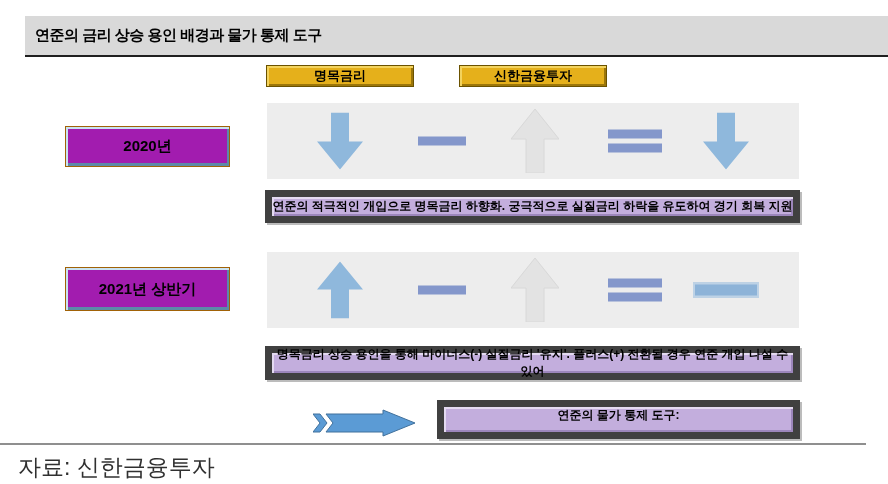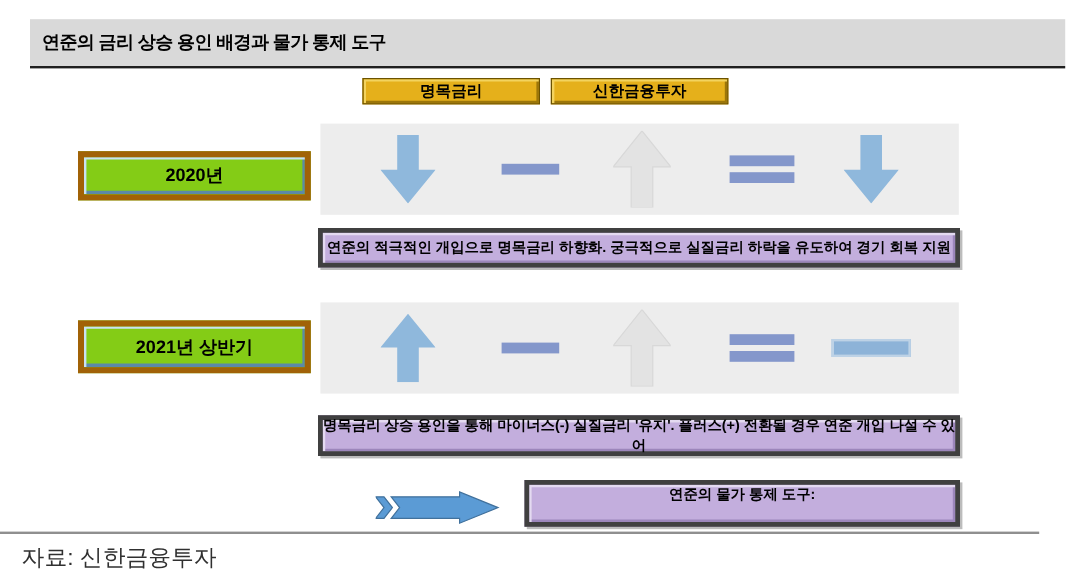--- a/index.html
+++ b/index.html
@@ -9,49 +9,49 @@
   .title-bar{position:absolute;left:25px;top:16px;width:863px;height:39px;background:#d9d9d9;
              display:flex;align-items:center;padding-left:10px;box-sizing:border-box;}
   .title-text{font-size:15px;font-weight:bold;color:#000;letter-spacing:-0.5px;white-space:nowrap;}
   .title-underline{position:absolute;left:25px;top:55px;width:863px;height:2px;background:#1f1f1f;}
 
   .gold-box{position:absolute;top:65px;height:22px;width:148px;background:#e5b01b;
             border:1px solid #6b5200;box-sizing:border-box;
             box-shadow:inset 2px 2px 0 #f3d35e, inset -2px -2px 0 #9c7609;
             display:flex;align-items:center;justify-content:center;
             font-size:13px;font-weight:bold;color:#000;}
-  .gold-1{left:266px;margin-left:36px;} .gold-2{left:459px;} .gold-3{left:652px;}
+  .gold-1{left:266px;} .gold-2{left:459px;} .gold-3{left:652px;}
 
-  .year-box{position:absolute;left:65px;width:194px;background:#84cc16;
-            border:5px solid #a16207;box-sizing:border-box;
+  .year-box{position:absolute;left:65px;width:165px;background:#a21caf;
+            border:1px solid #a16207;box-sizing:border-box;
             box-shadow:inset 2px 2px 0 #c9e2f2, inset -2px -3px 0 #5c89a8;
             display:flex;align-items:center;justify-content:center;
             font-size:15px;font-weight:bold;color:#000;}
   .year-0{top:126px;height:41px;} .year-1{top:267px;height:44px;}
 
   .panel{position:absolute;left:267px;width:532px;background:#ededed;}
   .panel-0{top:103px;height:76px;} .panel-1{top:252px;height:76px;}
   .ind{position:absolute;top:50%;transform:translate(-50%,-50%);line-height:0;}
   .minus-bar{width:48px;height:9px;background:#8497cb;}
   .equals-bar{width:54px;height:9px;background:#8497cb;}
   .equals-gap{height:5px;width:54px;}
   .flat-bar{width:62px;height:11px;background:#8db3d8;border:2px solid #bdd2e6;}
 
-  .purple-box{position:absolute;background:#c3aedd;border:4px solid #404040;box-sizing:border-box;
+  .purple-box{position:absolute;background:#c3aedd;border:7px solid #404040;box-sizing:border-box;
               box-shadow:inset 2px 2px 0 #e4daf1, inset -2px -2px 0 #9c86bb, 2px 2px 0 #bcbcbc;
               display:flex;flex-direction:column;align-items:center;justify-content:center;
               font-size:12px;font-weight:bold;color:#000;text-align:center;}
   .note-0{left:265px;top:190px;width:535px;height:33px;}
   .note-1{left:265px;top:346px;width:535px;height:34px;}
   .conclusion{left:437px;top:400px;width:363px;height:39px;line-height:1.35;justify-content:space-between;}
 
   .striped-arrow{position:absolute;left:313px;top:408px;}
 
   .divider{position:absolute;left:0;top:443px;width:866px;height:2px;background:#8f8f8f;}
-  .source{position:absolute;left:18px;top:452px;font-size:19px;color:#303030;white-space:nowrap;}
+  .source{position:absolute;left:18px;top:452px;font-size:23px;color:#303030;white-space:nowrap;}
 </style>
 </head>
 <body>
 
 <div class="canvas">
 
   <div class="title-bar">
     <span class="title-text">연준의 금리 상승 용인 배경과 물가 통제 도구</span>
   </div>
   <div class="title-underline"></div>

